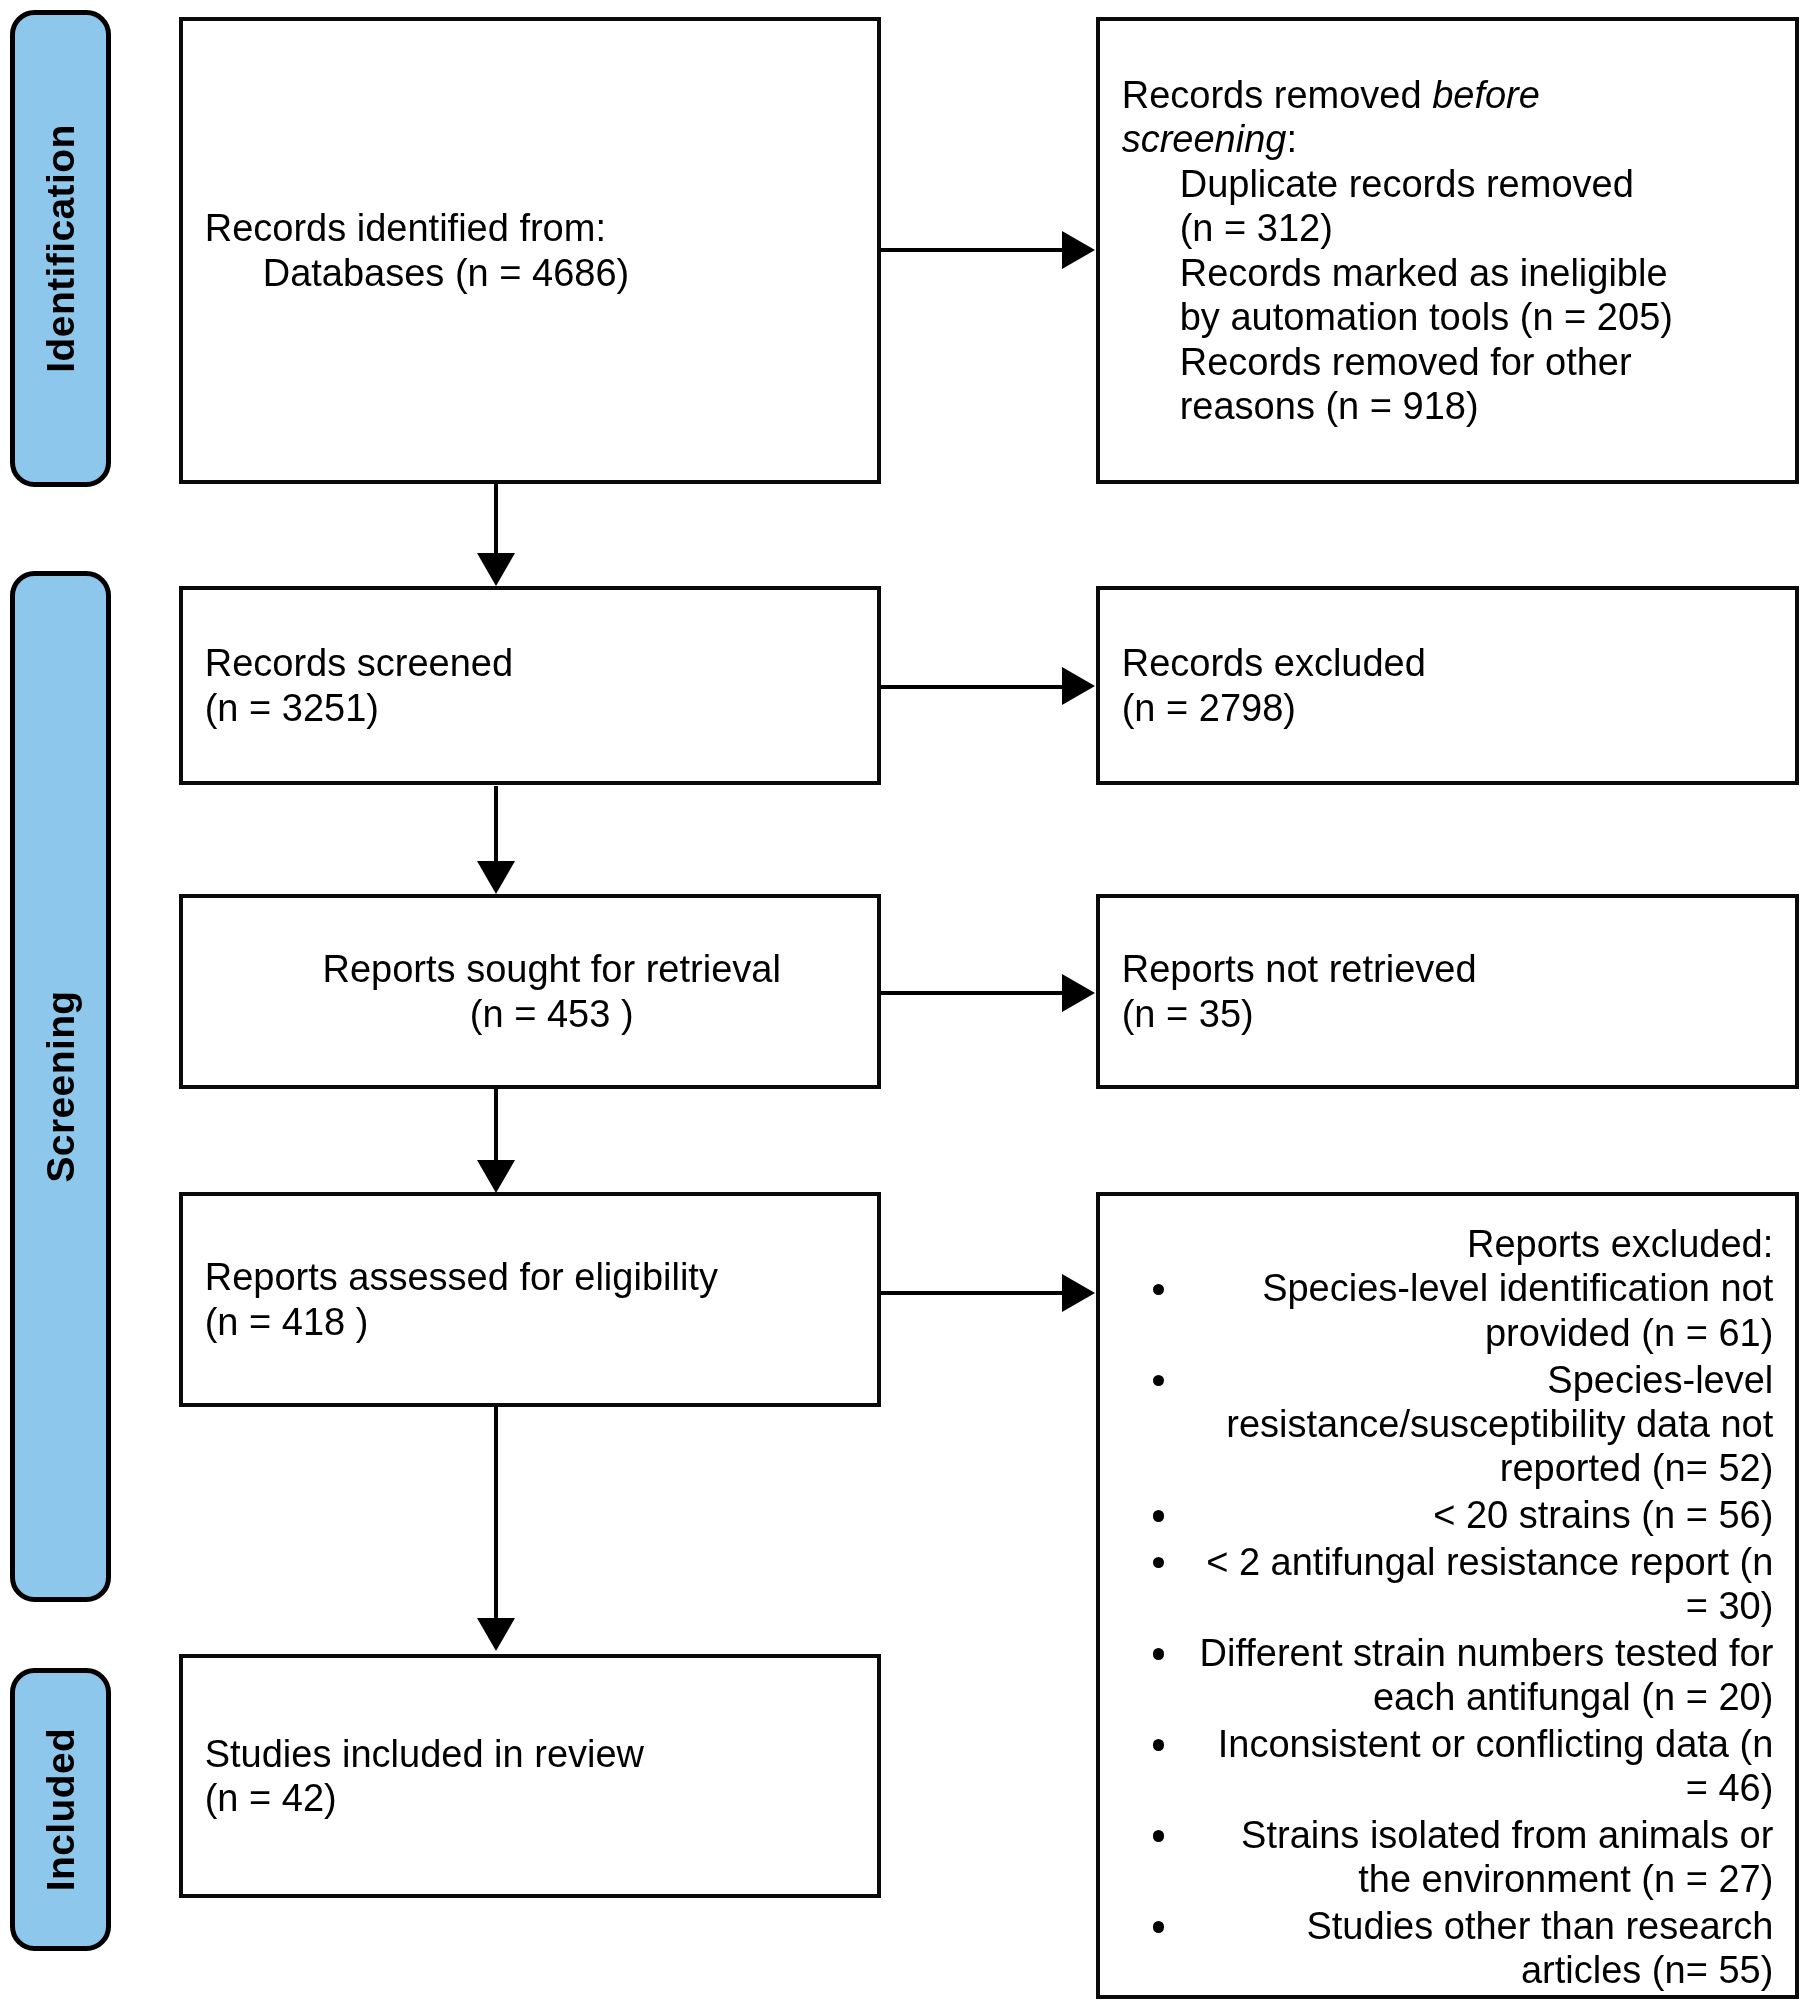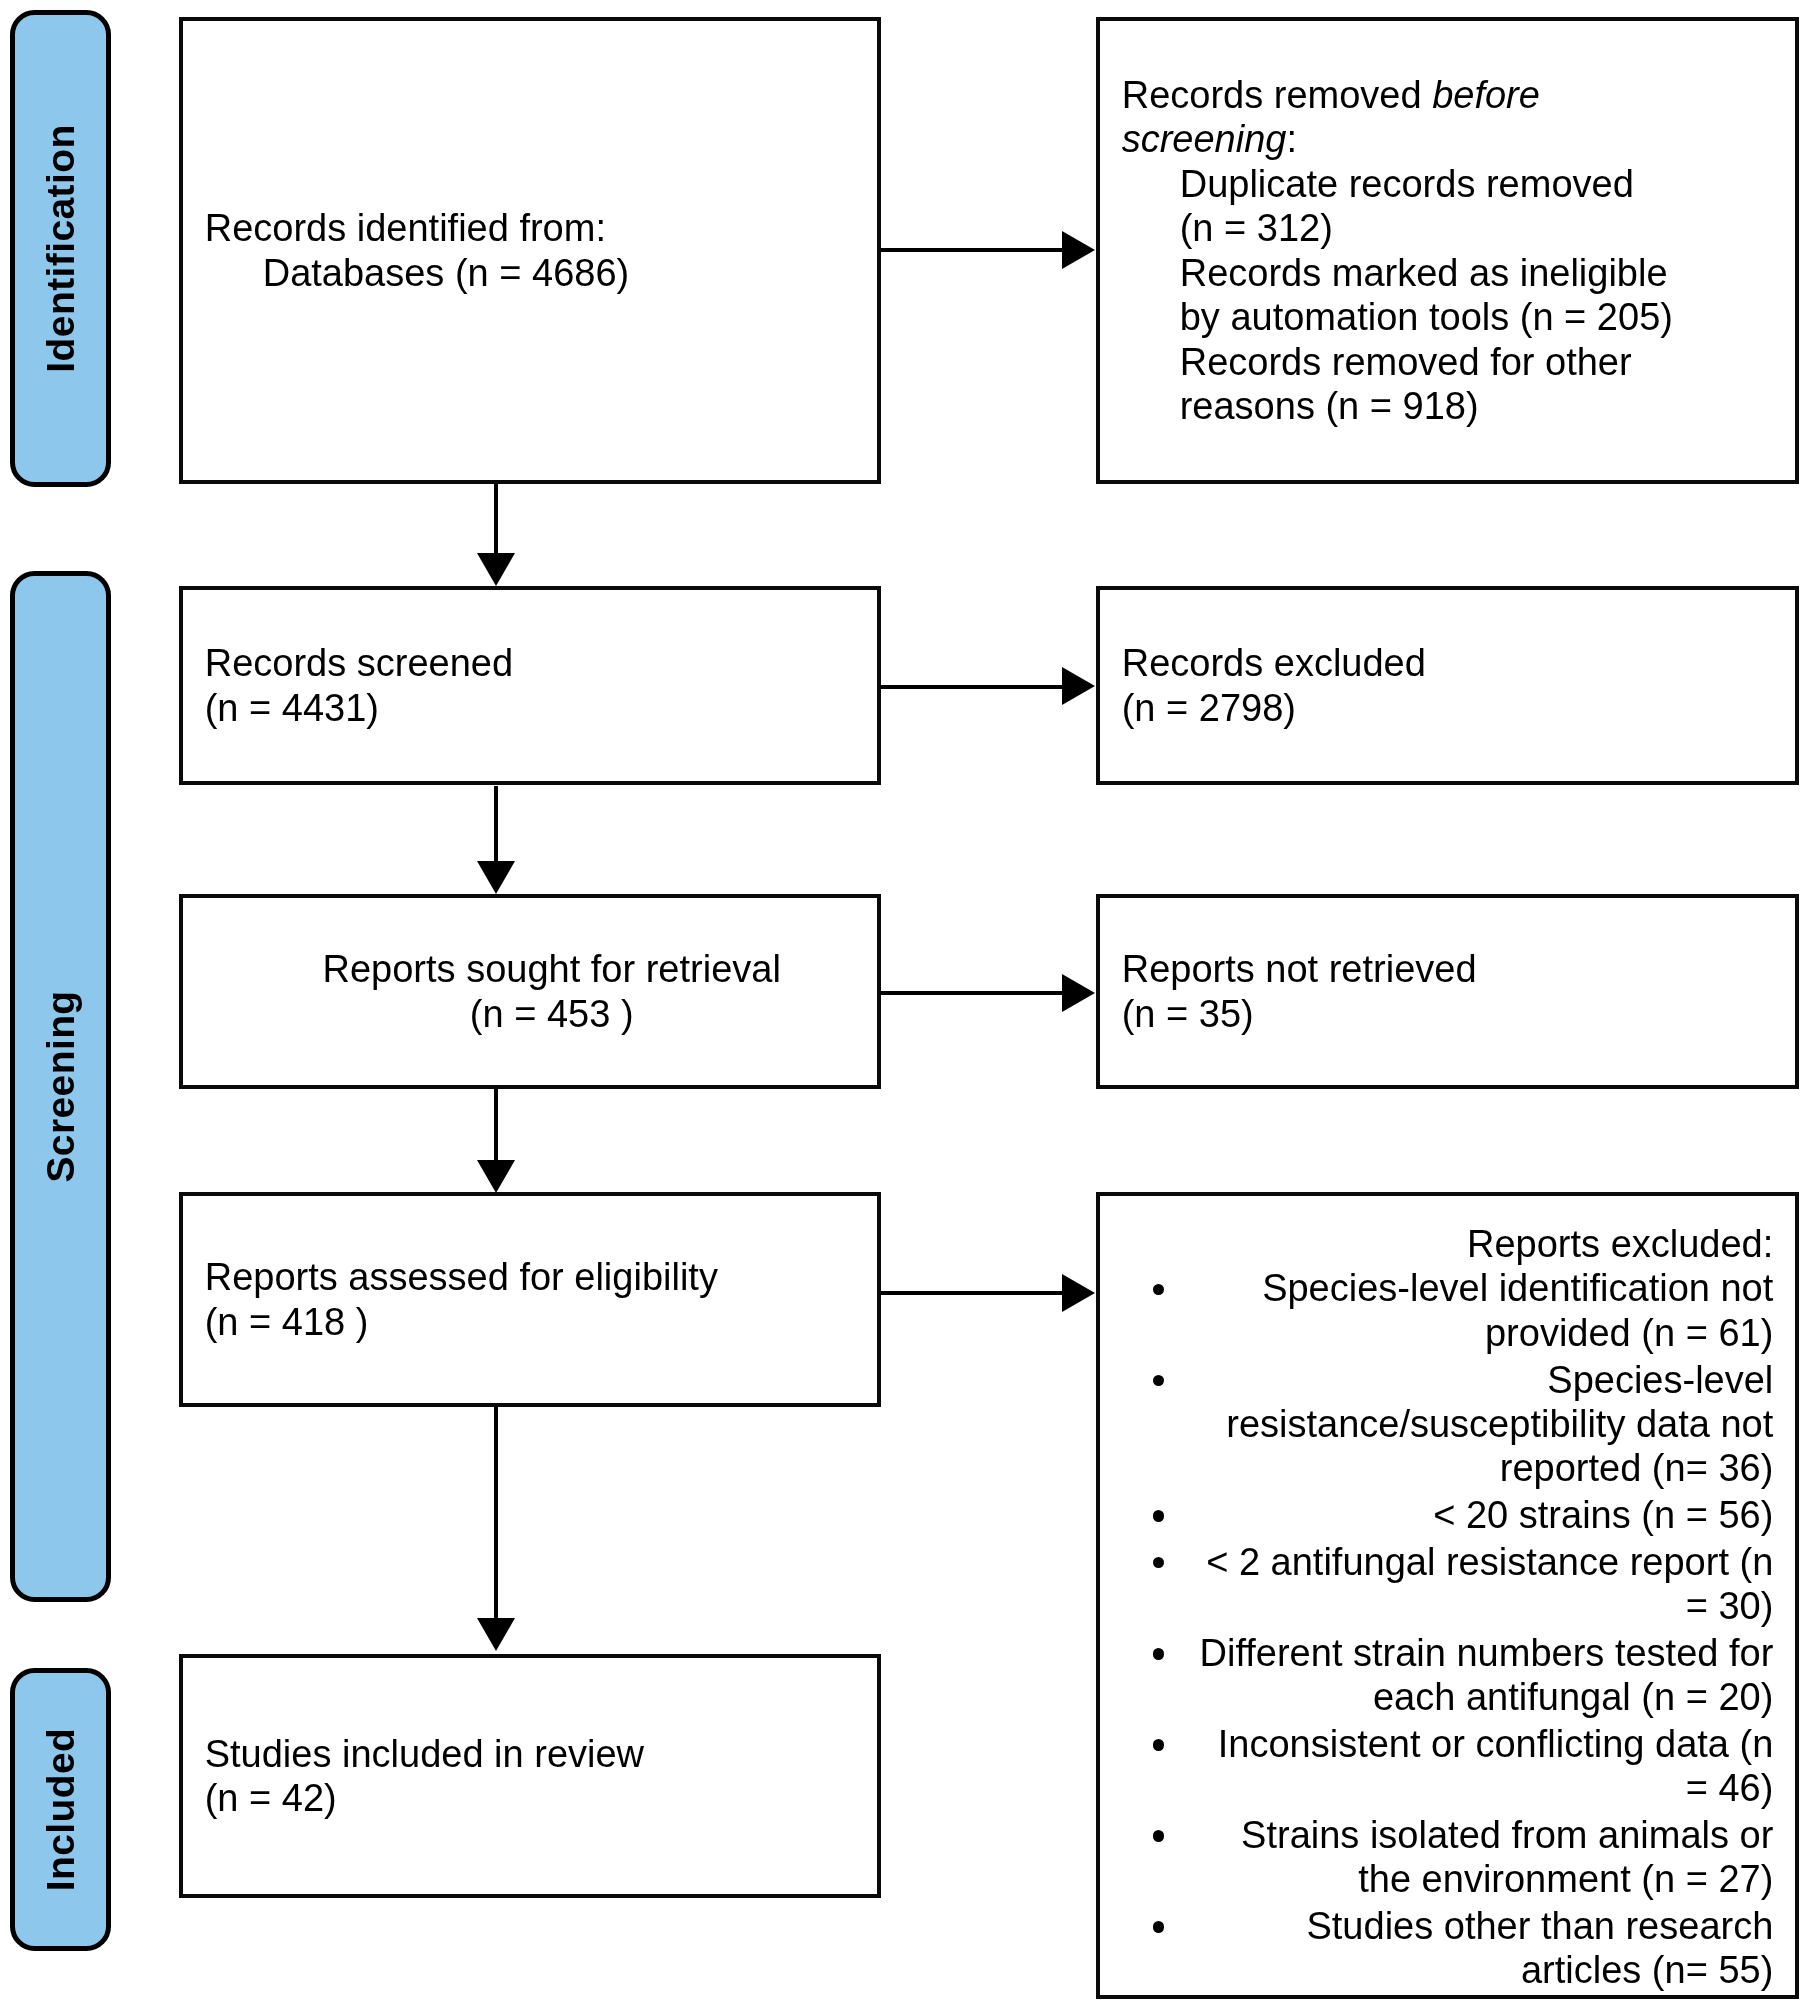--- a/index.html
+++ b/index.html
@@ -163,21 +163,21 @@
 
   <div class="hline" style="left:881px; top:248px; width:182px;"></div>
   <div class="arrow-right" style="left:1062px; top:231px;"></div>
 
   <div class="vline" style="left:494px; top:484px; height:71px;"></div>
   <div class="arrow-down" style="left:477px; top:553px;"></div>
 
   <div class="box center-mid" style="left:179px; top:586px; width:702px; height:199px;">
     <div class="box-inner">
       <p>Records screened</p>
-      <p>(n = 4431)</p>
+      <p>(n = 3251)</p>
     </div>
   </div>
 
   <div class="box center-mid" style="left:1096px; top:586px; width:703px; height:199px;">
     <div class="box-inner">
       <p>Records excluded</p>
       <p>(n = 2798)</p>
     </div>
   </div>
 
@@ -212,21 +212,21 @@
       <p>Reports assessed for eligibility</p>
       <p>(n = 418 )</p>
     </div>
   </div>
 
   <div class="box list-box" style="left:1096px; top:1192px; width:703px; height:807px;text-align:right;">
     <div class="box-inner">
       <p>Reports excluded:</p>
       <ul class="excl">
         <li>Species-level identification not provided (n = 61)</li>
-        <li>Species-level resistance/susceptibility data not reported (n= 36)</li>
+        <li>Species-level resistance/susceptibility data not reported (n= 52)</li>
         <li>&lt; 20 strains (n = 56)</li>
         <li>&lt; 2 antifungal resistance report (n = 30)</li>
         <li>Different strain numbers tested for each antifungal (n = 20)</li>
         <li>Inconsistent or conflicting data (n = 46)</li>
         <li>Strains isolated from animals or the environment (n = 27)</li>
         <li>Studies other than research articles (n= 55)</li>
       </ul>
     </div>
   </div>
 

